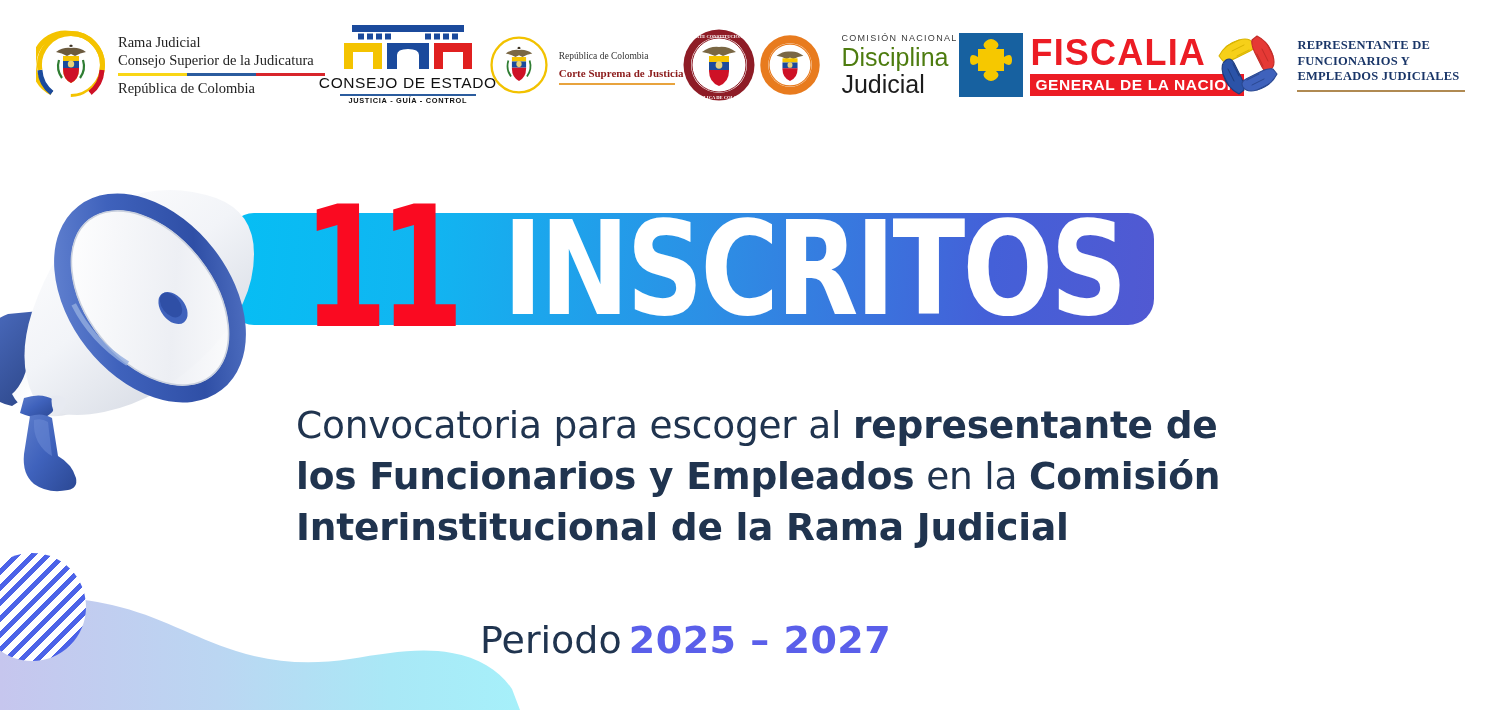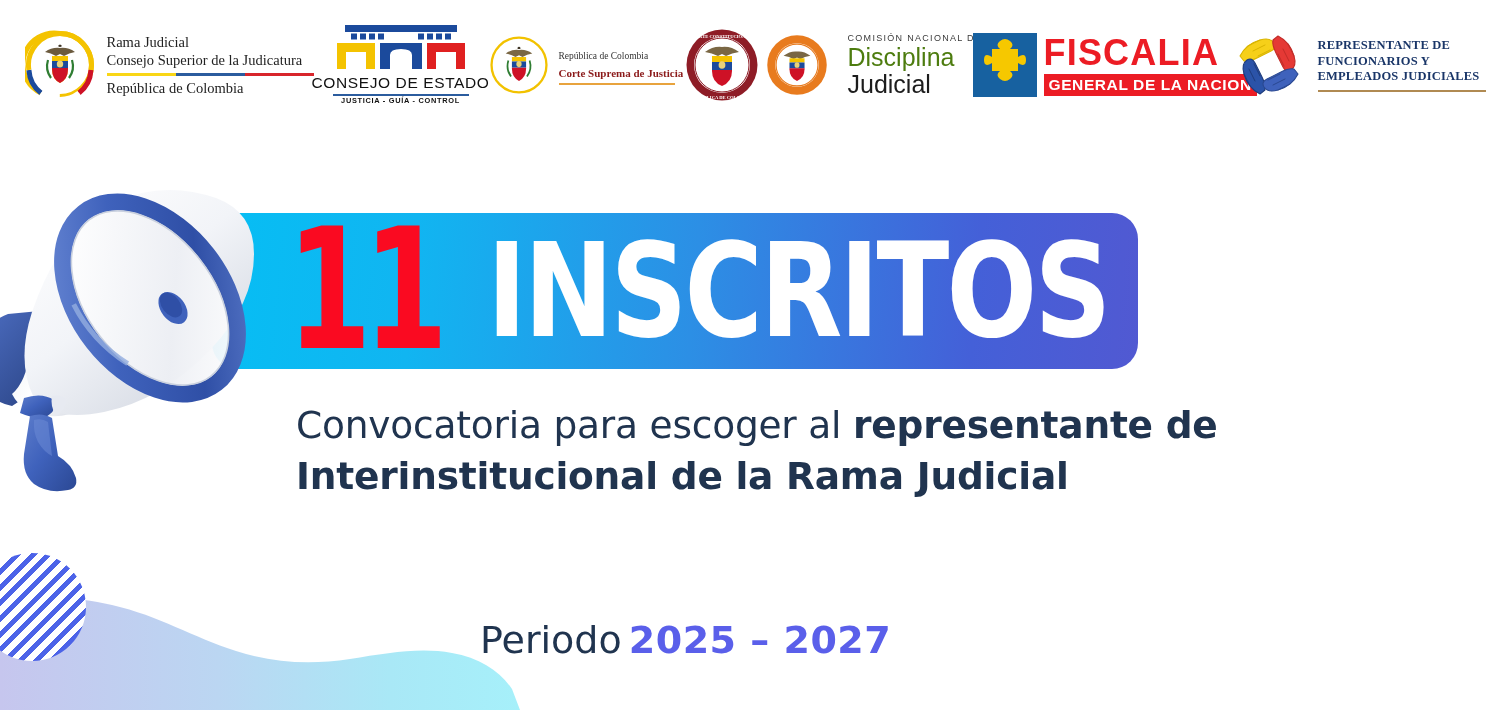--- a/index.html
+++ b/index.html
@@ -22,21 +22,21 @@
 
   
   .logo-strip {
     position: absolute;
     left: 0; top: 0;
     width: 1502px;
     height: 130px;
     display: flex;
     align-items: center;
     justify-content: center;
-    gap: 7px;
+    gap: 0px;
   }
   .logo-block {
     display: flex;
     align-items: center;
     height: 86px;
   }
 
   
   .coa {
     position: relative;
@@ -131,22 +131,22 @@
     background: repeating-linear-gradient(
       -45deg,
       #4C63E8 0px, #4C63E8 5px,
       #ffffff 5px, #ffffff 11px
     );
   }
 
   
   .banner {
     position: absolute;
-    left: 212px; top: 213px;
-    width: 926px; height: 156px;
+    left: 228px; top: 213px;
+    width: 926px; height: 112px;
     border-radius: 26px;
     background: linear-gradient(95deg, #06BEF4 0%, #11B5F1 22%, #2C8FE5 52%, #4460D8 82%, #5159D2 100%);
   }
   .banner-inner {
     position: absolute; left: 0; top: 0; right: 0; bottom: 0;
     display: flex; align-items: center; padding-left: 75px;
   }
   .big-num {
     font-family: "DejaVu Sans", sans-serif;
     font-weight: bold;
@@ -453,20 +453,21 @@
     <path d="M56 212 q18 -6 30 2 q2 10 -4 14 l-4 3 q-12 2 -26 -4 z" fill="url(#mgHandle)"></path>
     <path d="M62 230 q12 -4 22 2 l6 38 q14 8 18 22 q2 10 -8 12 q-20 4 -34 -6
              q-12 -10 -10 -30 z" fill="url(#mgHandle)"></path>
     <path d="M66 234 q8 -2 14 2 l4 34 q-8 -4 -14 -14 q-5 -10 -4 -22z" fill="#6C8BD6" opacity="0.55"></path>
 
     <path d="M84 210 q10 -2 14 4 q-2 12 -10 16 q-6 -10 -4 -20z" fill="#E7EAF1"></path>
   </svg>
 
   <div class="headline">
     <div><span class="lite">Convocatoria para escoger al </span><b>representante de</b></div>
+    <div><b>los Funcionarios y Empleados</b><span class="lite"> en la </span><b>Comisión</b></div>
     <div><b>Interinstitucional de la Rama Judicial</b></div>
   </div>
 
   <div class="periodo">
     <span>Periodo</span><span class="years">2025 – 2027</span>
   </div>
 
 </div>
 
 </body></html>

